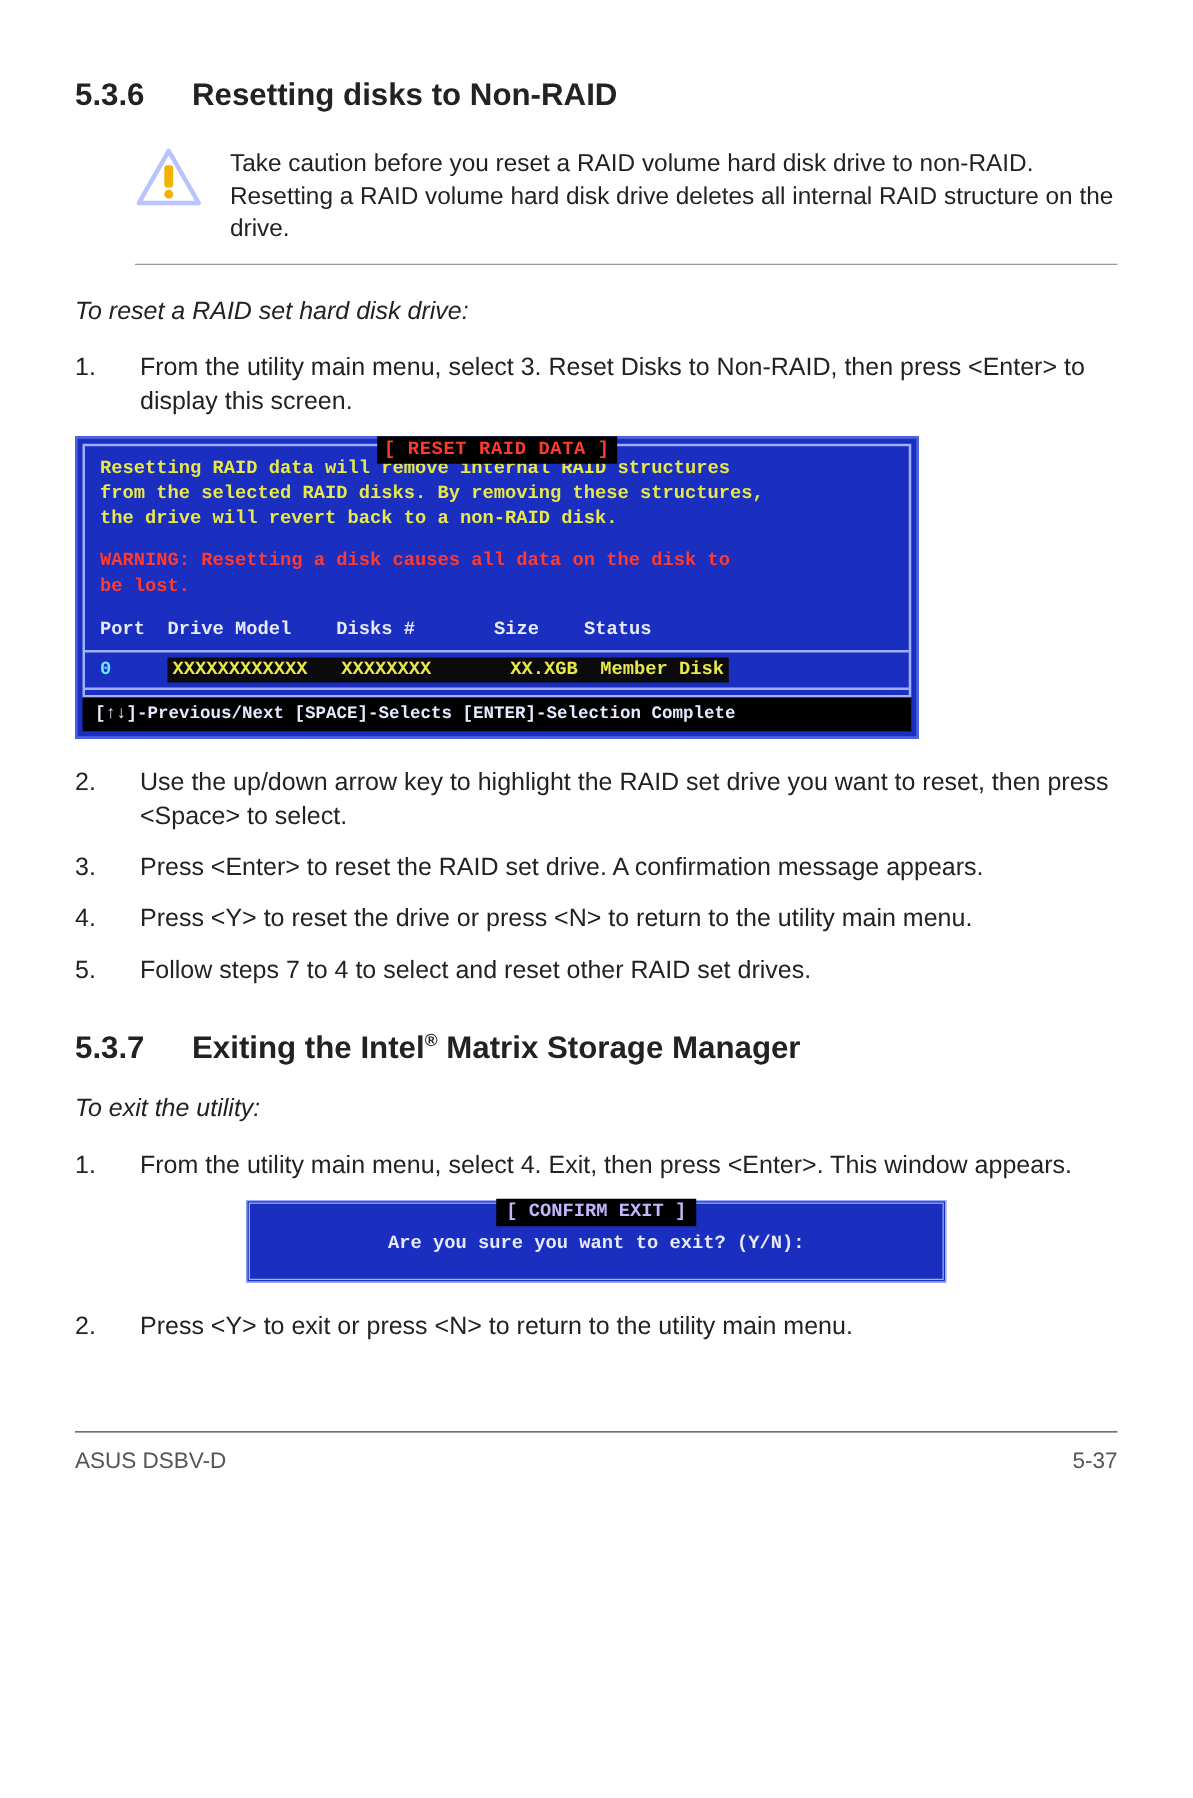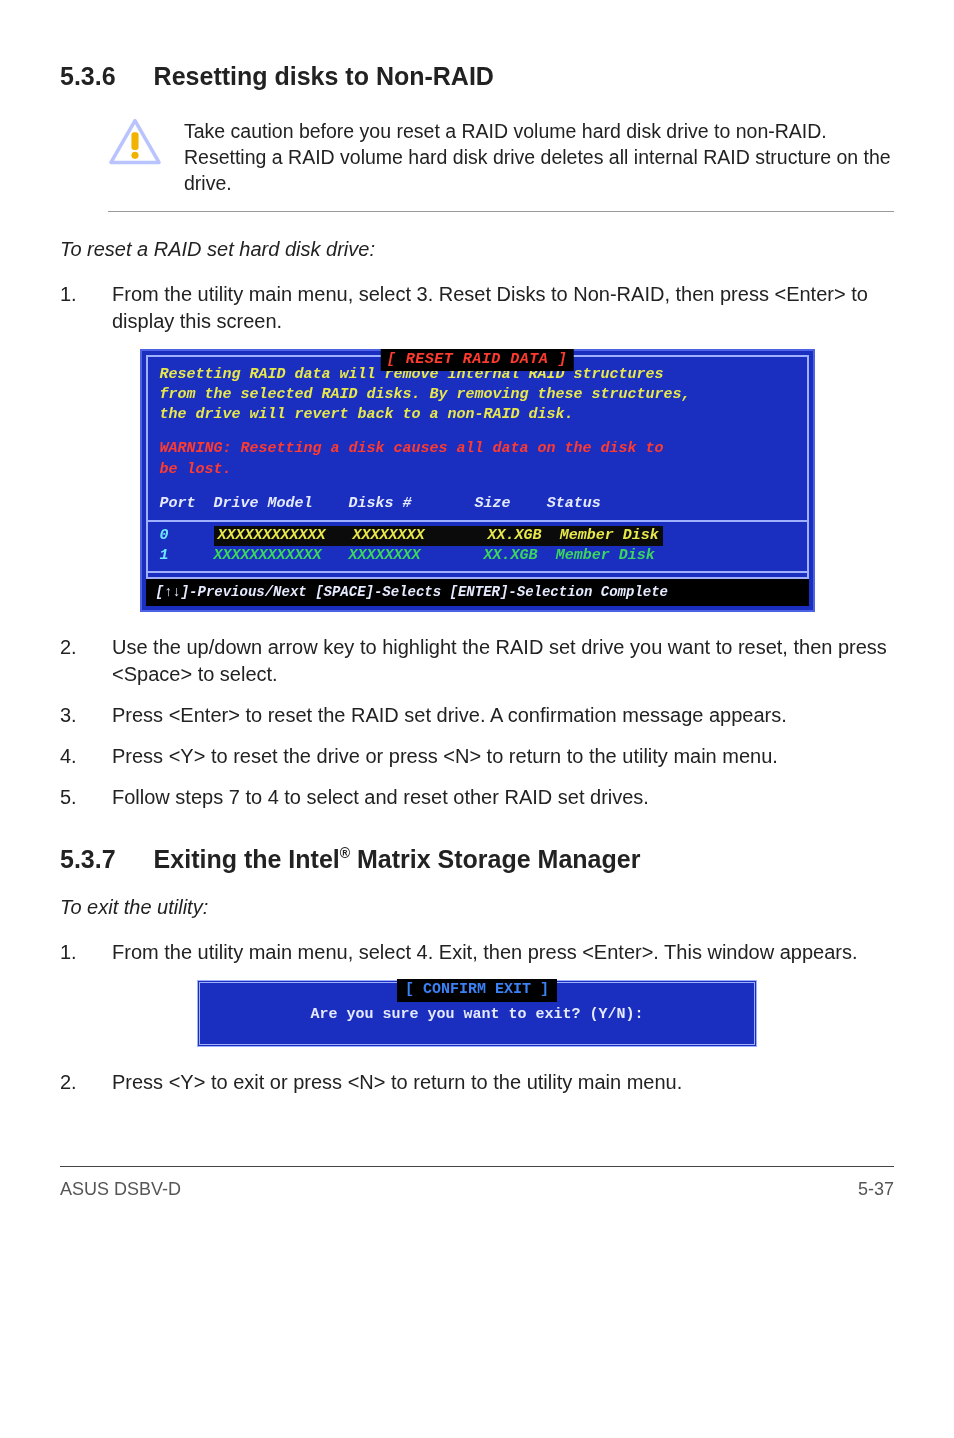--- a/index.html
+++ b/index.html
@@ -34,21 +34,21 @@
     height: 48px;
   }
   .callout-text { flex: 1; font-size: 19.5px; }
   .body-text { margin-bottom: 18px; font-style: italic; }
   .num-list { list-style: none; }
   .num-list > li { display: flex; gap: 28px; margin-bottom: 14px; }
   .num-list > li > .num { flex: 0 0 24px; }
   .num-list > li > .li-body { flex: 1; }
 
   
-  .term-wrap { display: flex; justify-content: center; margin: 10px 0 22px 0; font-style: italic; }
+  .term-wrap { display: flex; margin: 10px 0 22px 0; }
   .term {
     font-family: "Courier New", monospace;
     font-size: 15px;
     font-weight: bold;
     color: #cfd8ff;
     background: #1a2fbf;
     border: 2px solid #4e63e4;
     padding: 4px;
     width: 675px;
     position: relative;
@@ -101,21 +101,21 @@
     padding: 6px;
     width: 560px;
     position: relative;
   }
   .term2-title {
     position: absolute;
     top: -4px;
     left: 50%;
     transform: translateX(-50%);
     background: #000;
-    color: #3b82f6;
+    color: #c4b5fd;
     padding: 1px 8px;
   }
   .term2-body { color: #e6eaff; text-align: center; padding: 16px 4px 12px 4px; }
 
   .page-footer {
     border-top: 1px solid #444;
     margin-top: 70px;
     padding-top: 10px;
     display: flex;
     justify-content: space-between;
@@ -160,21 +160,20 @@
         <div class="term-line txt-yellow">the drive will revert back to a non-RAID disk.</div>
         <div style="height:14px"></div>
         <div class="term-line txt-red">WARNING: Resetting a disk causes all data on the disk to</div>
         <div class="term-line txt-red">be lost.</div>
         <div style="height:14px"></div>
         <div class="term-line txt-white"><span>Port</span>  <span>Drive Model</span>    <span>Disks #</span>       <span>Size</span>    <span>Status</span></div>
       </div>
       <div class="term-sep"></div>
       <div class="term-block" style="padding-top:2px;padding-bottom:2px">
         <div class="term-line"><span class="txt-cyan">0</span>     <span class="row-hi"><span>XXXXXXXXXXXX</span>   <span>XXXXXXXX</span>       <span>XX.XGB</span>  <span>Member Disk</span></span></div>
-        <div class="term-line"><span class="txt-cyan">1</span>     <span class="txt-green">XXXXXXXXXXXX</span>   <span class="txt-green">XXXXXXXX</span>       <span class="txt-green">XX.XGB</span>  <span class="txt-green">Member Disk</span></div>
       </div>
       <div class="term-sep"></div>
     </div>
     <div class="term-footer">[↑↓]-Previous/Next  [SPACE]-Selects  [ENTER]-Selection Complete</div>
   </div>
 </div>
 
 <ol class="num-list">
   <li>
     <span class="num">2.</span>

